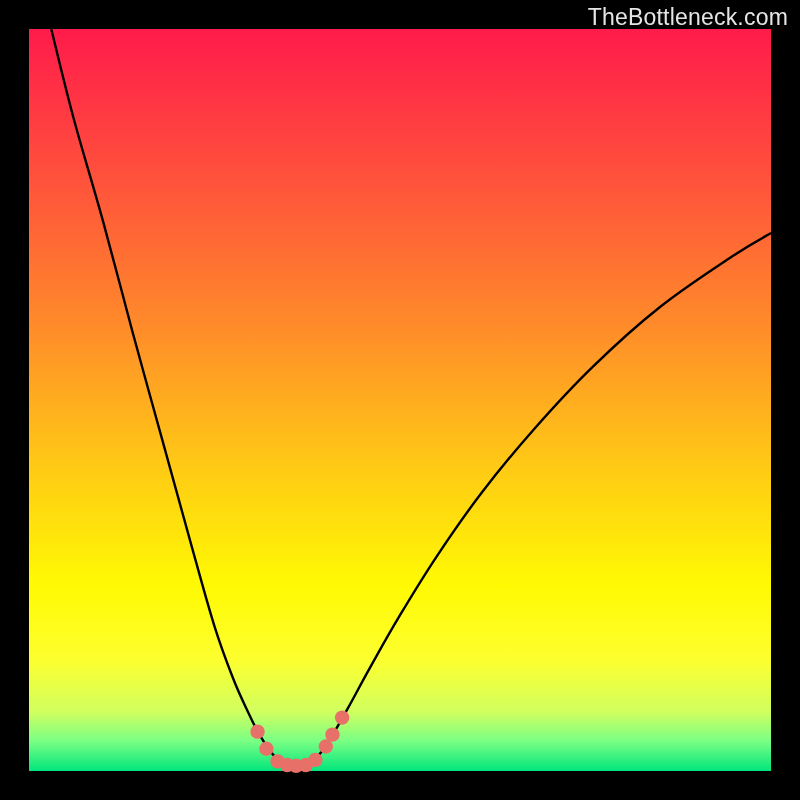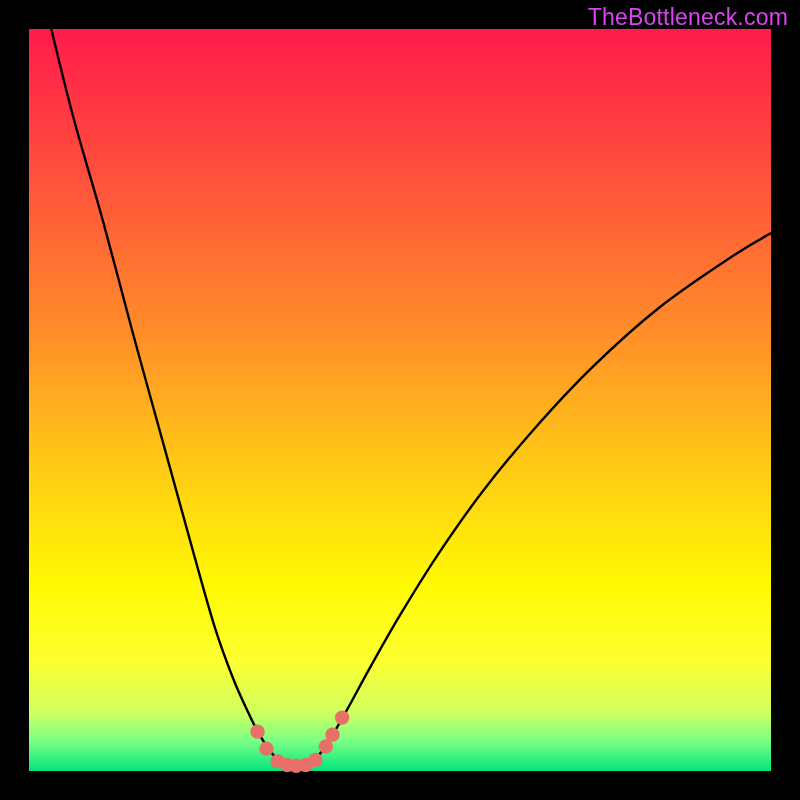--- a/index.html
+++ b/index.html
@@ -24,21 +24,21 @@
     left: 29px;
     top: 29px;
     width: 742px;
     height: 742px;
     
   }
   .watermark {
     position: absolute;
     top: 4px;
     right: 12px;
-    color: #d946ef;
+    color: #e5e5e5;
     font-size: 23px;
     font-weight: 400;
     letter-spacing: 0.2px;
     font-family: Arial, Helvetica, sans-serif;
     user-select: none;
   }
   svg.curves {
     position: absolute;
     left: 0;
     top: 0;

